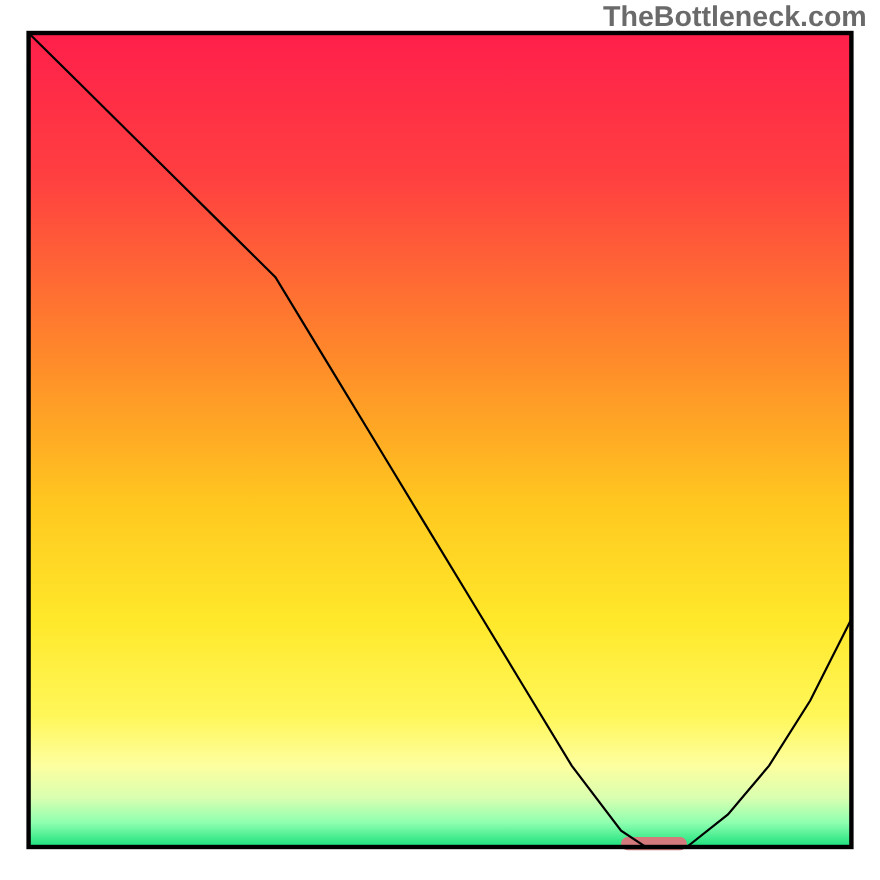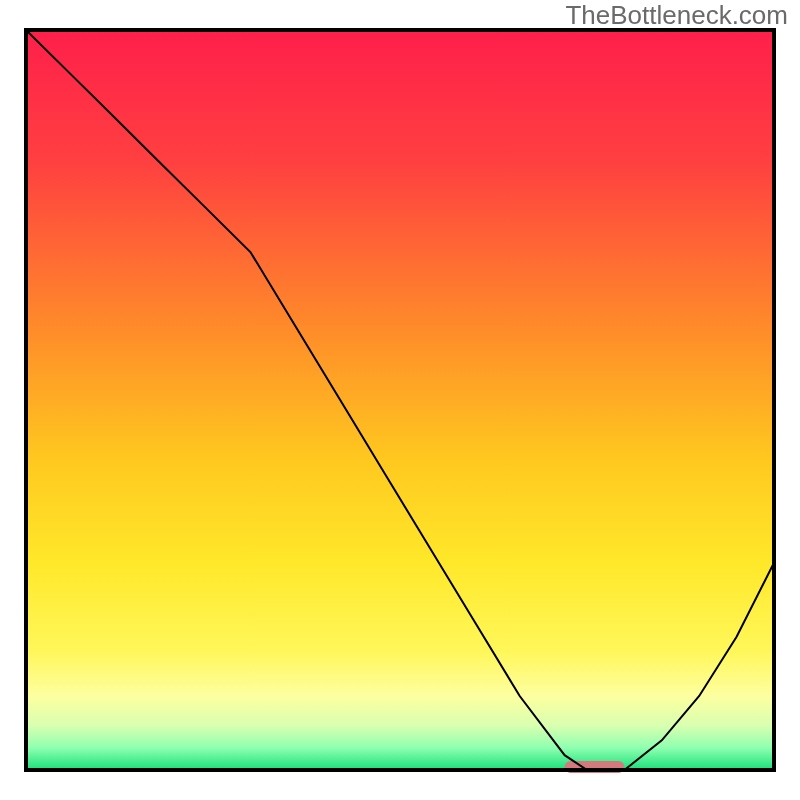--- a/index.html
+++ b/index.html
@@ -13,21 +13,21 @@
   .chart-container {
     position: relative;
     width: 800px;
     height: 800px;
   }
   .watermark {
     position: absolute;
     top: 0px;
     right: 12px;
     font-size: 26px;
-    font-weight: normal;
+    font-weight: bold;
     color: #6a6a6a;
     letter-spacing: 0px;
     z-index: 10;
   }
   svg.plot {
     position: absolute;
     left: 0;
     top: 0;
   }
 </style>

